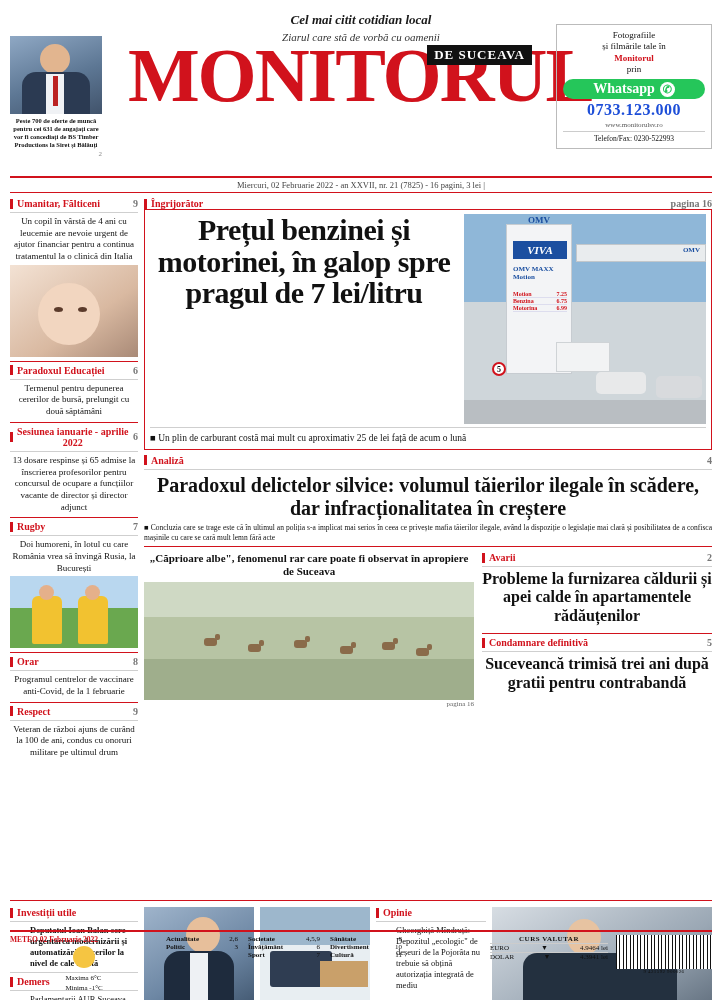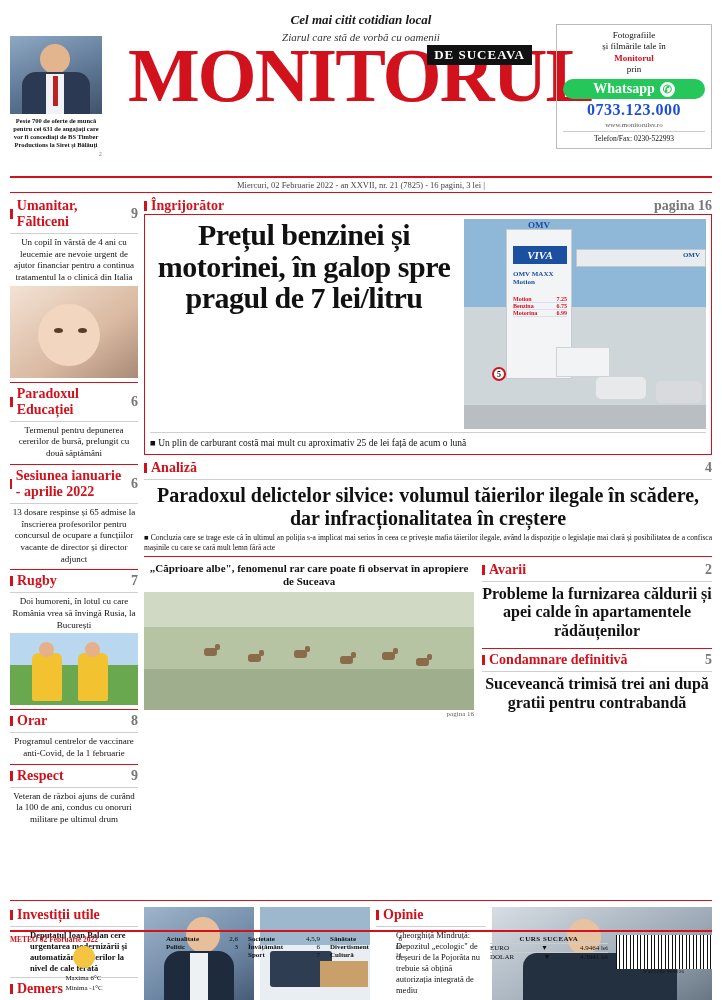--- a/index.html
+++ b/index.html
@@ -36,21 +36,21 @@
   .wa-l1 { font-size:9px; line-height:1.25; color:#111; }
   .wa-btn { margin:4px auto 2px; background:#25c65a; color:#fff; border-radius:12px; font-weight:bold; font-size:14px; padding:2px 6px; display:flex; align-items:center; justify-content:center; gap:5px; }
   .wa-ico { width:15px; height:15px; border-radius:50%; background:#fff; color:#25c65a; font-size:11px; line-height:15px; }
   .wa-phone { font-weight:bold; font-size:16px; color:#1d4ed8; letter-spacing:0.5px; }
   .wa-site { font-size:7px; color:#555; margin-top:2px; }
   .wa-tel { font-size:7.5px; color:#111; border-top:1px solid #ccc; margin-top:2px; padding-top:2px; }
 
   .issue-line { text-align:center; font-size:8.5px; color:#444; border-top:2px solid #d1121c; border-bottom:1px solid #d1121c; margin-top:4px; padding:2px 0; }
 
   
-  .kicker { display:flex; align-items:center; gap:4px; font-size:14px; font-weight:bold; color:#d1121c; }
+  .kicker { display:flex; align-items:center; gap:4px; font-size:10px; font-weight:bold; color:#d1121c;text-align:center; }
   .kicker::before { content:""; display:inline-block; width:3px; height:10px; background:#d1121c; }
   .kicker .pg { margin-left:auto; color:#777; font-weight:bold; }
   .rule { border-top:1px solid #d1121c; margin:3px 0; }
   .thin { border-top:1px solid #cfcfcf; margin:3px 0; }
   .pagina { font-size:7px; color:#666; text-align:right; }
 
   
   .body-grid { display:flex; gap:6px; margin-top:5px; height:700px; }
   .col-left { width:128px; }
   .col-right { flex:1; }
@@ -451,21 +451,21 @@
             <span>10</span>
           </div>
         <div class="toc-line">
             <span class="t">Cultură</span>
             <span>11</span>
           </div>
       </div>
     </div>
 
     <div class="curs">
-      <div class="curs-h">CURS SUCEAVA</div>
+      <div class="curs-h">CURS VALUTAR</div>
       <div class="curs-row">
         <span>EURO</span>
         <span>▼</span>
         <span>4.9464 lei</span>
       </div>
       <div class="curs-row">
         <span>DOLAR</span>
         <span>▼</span>
         <span>4.3941 lei</span>
       </div>

